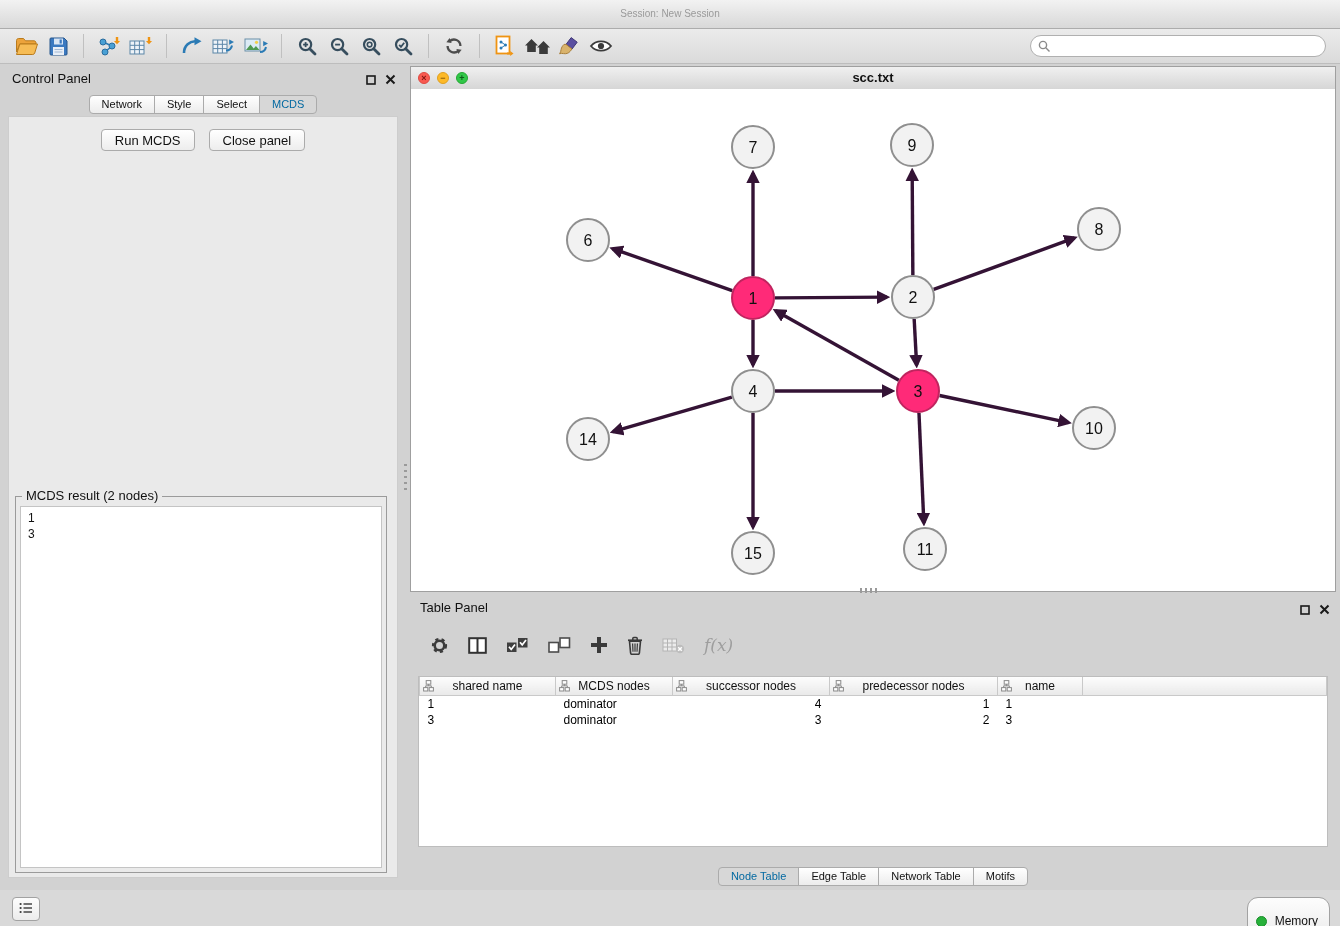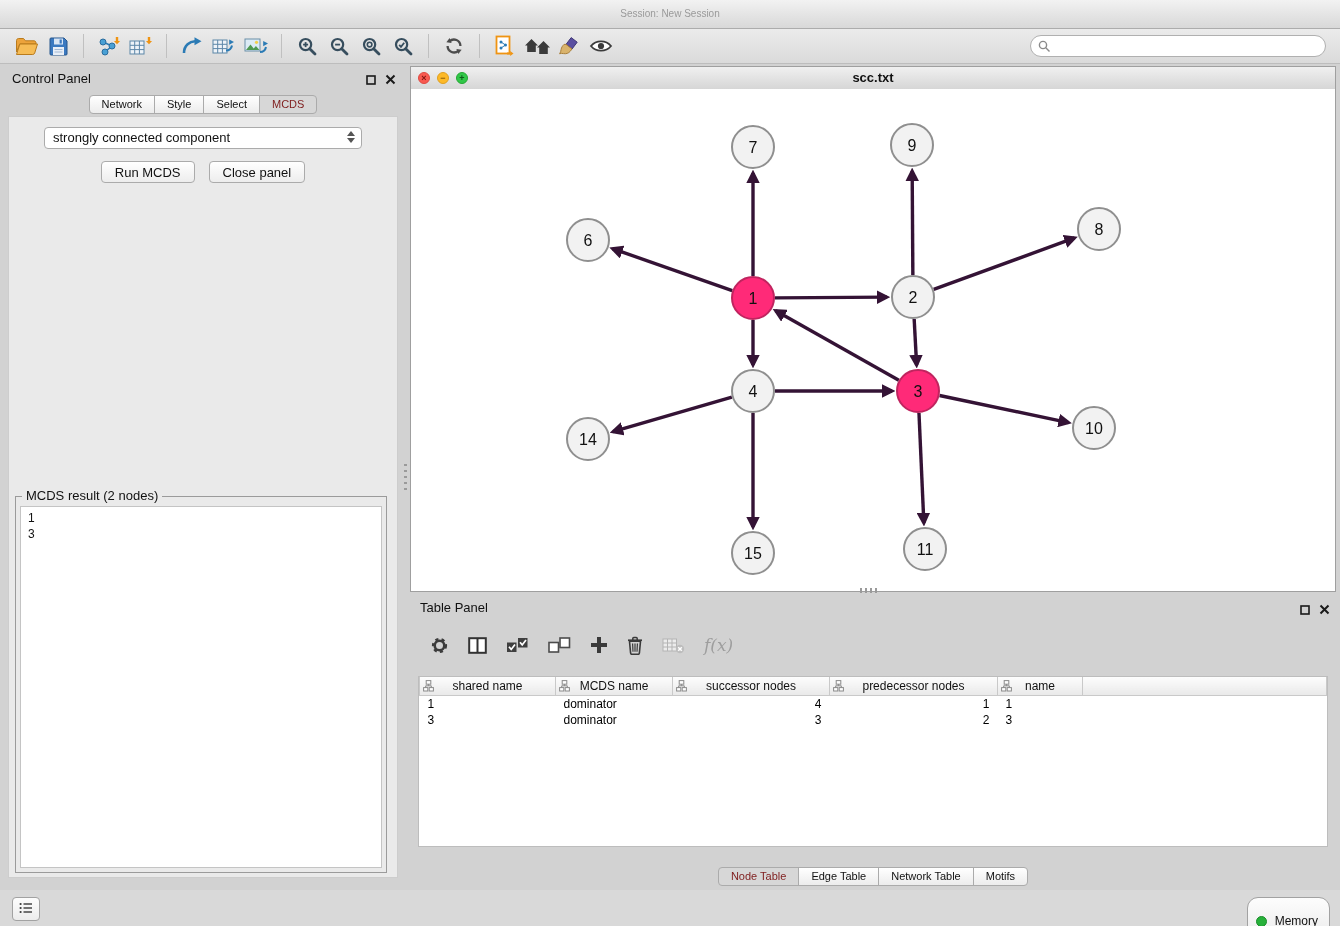--- a/index.html
+++ b/index.html
@@ -15,21 +15,21 @@
   .tb-search input{width:262px;height:20px;border:1px solid #b0b0b0;border-radius:11px;background:#fff;padding:0 8px 0 24px;font-size:12px;font-family:inherit;outline:none;color:#333;}
   .tb-search .mag{position:absolute;left:8px;top:4px;}
   
   .control-panel{position:absolute;left:4px;top:66px;width:398px;height:818px;}
   .cp-title{position:absolute;left:8px;top:5px;font-size:13px;}
   .panel-icons{position:absolute;right:6px;top:5px;display:flex;gap:9px;align-items:center;}
   .cp-tabs{position:absolute;top:29px;left:0;right:0;display:flex;justify-content:center;z-index:2;}
   .seg-btn{border:1px solid #ababab;background:linear-gradient(#ffffff,#ececec);font-size:11px;padding:2px 12px 3px;margin-right:-1px;color:#111;font-family:inherit;}
   .seg-btn.first{border-radius:4px 0 0 4px;}
   .seg-btn.last{border-radius:0 4px 4px 0;margin-right:0;}
-  .seg-btn.active{background:#d7d7d7;color:#7f1d1d;}
+  .seg-btn.active{background:#d7d7d7;color:#0369a1;}
   .cp-body{position:absolute;top:50px;left:4px;right:4px;bottom:6px;background:#eaeaea;border:1px solid #cdcdcd;}
   .opt-label{text-align:center;margin-top:20px;font-size:13px;}
   .dropdown{position:relative;margin:10px auto 0;width:308px;height:20px;background:#fff;border:1px solid #ababab;border-radius:4px;font-size:13px;line-height:20px;padding-left:8px;}
   .dd-arrows{position:absolute;right:6px;top:3px;display:flex;flex-direction:column;gap:2px;}
   .dd-arrows i{display:block;width:0;height:0;border-left:4px solid transparent;border-right:4px solid transparent;}
   .dd-up{border-bottom:5px solid #555;}
   .dd-down{border-top:5px solid #555;}
   .btn-row{display:flex;justify-content:center;gap:14px;margin-top:12px;}
   .push-btn{height:22px;padding:0 13px;border:1px solid #ababab;border-radius:4px;background:linear-gradient(#ffffff,#ededed);font-size:13px;font-family:inherit;color:#111;}
   .result-group{position:absolute;left:6px;right:10px;top:379px;bottom:4px;border:1px solid #9b9b9b;}
@@ -232,27 +232,20 @@
           <path d="M1.5 1.5l8 8m0-8l-8 8" stroke="#1a1a1a" stroke-width="2"></path>
         </svg></span>
   </span>
   <div class="cp-tabs">
       <button class="seg-btn first">Network</button>
       <button class="seg-btn">Style</button>
       <button class="seg-btn">Select</button>
       <button class="seg-btn last active">MCDS</button>
     </div>
   <div class="cp-body">
-    <div class="dropdown">
-      <span>strongly connected component</span>
-      <span class="dd-arrows">
-          <i class="dd-up"></i>
-          <i class="dd-down"></i>
-        </span>
-    </div>
     <div class="btn-row">
       <button class="push-btn">Run MCDS</button>
       <button class="push-btn">Close panel</button>
     </div>
     <div class="result-group">
       <span class="result-legend">MCDS result (2 nodes)</span>
       <div class="result-list">
           <div>1</div>
           <div>3</div>
         </div>
@@ -422,21 +415,21 @@
                   <rect x="3.2" y="0.6" width="4.6" height="3.6" fill="#fdfdfd" stroke="#8a8a8a"></rect>
                   <rect x="0.6" y="7.6" width="4.2" height="3.4" fill="#fdfdfd" stroke="#8a8a8a"></rect>
                   <rect x="6.2" y="7.6" width="4.2" height="3.4" fill="#fdfdfd" stroke="#8a8a8a"></rect>
                   <path d="M5.5 4.2v1.6M2.7 7.6V5.8h5.6v1.8" fill="none" stroke="#8a8a8a"></path>
                 </svg></span><span>shared name</span></th>
             <th style="width: 116px;"><span class="hicon"><svg width="11" height="12" viewBox="0 0 11 12">
                   <rect x="3.2" y="0.6" width="4.6" height="3.6" fill="#fdfdfd" stroke="#8a8a8a"></rect>
                   <rect x="0.6" y="7.6" width="4.2" height="3.4" fill="#fdfdfd" stroke="#8a8a8a"></rect>
                   <rect x="6.2" y="7.6" width="4.2" height="3.4" fill="#fdfdfd" stroke="#8a8a8a"></rect>
                   <path d="M5.5 4.2v1.6M2.7 7.6V5.8h5.6v1.8" fill="none" stroke="#8a8a8a"></path>
-                </svg></span><span>MCDS name</span></th>
+                </svg></span><span>MCDS nodes</span></th>
             <th style="width: 156px; margin-left: 23px;"><span class="hicon"><svg width="11" height="12" viewBox="0 0 11 12">
                   <rect x="3.2" y="0.6" width="4.6" height="3.6" fill="#fdfdfd" stroke="#8a8a8a"></rect>
                   <rect x="0.6" y="7.6" width="4.2" height="3.4" fill="#fdfdfd" stroke="#8a8a8a"></rect>
                   <rect x="6.2" y="7.6" width="4.2" height="3.4" fill="#fdfdfd" stroke="#8a8a8a"></rect>
                   <path d="M5.5 4.2v1.6M2.7 7.6V5.8h5.6v1.8" fill="none" stroke="#8a8a8a"></path>
                 </svg></span><span>successor nodes</span></th>
             <th style="width: 167px;"><span class="hicon"><svg width="11" height="12" viewBox="0 0 11 12">
                   <rect x="3.2" y="0.6" width="4.6" height="3.6" fill="#fdfdfd" stroke="#8a8a8a"></rect>
                   <rect x="0.6" y="7.6" width="4.2" height="3.4" fill="#fdfdfd" stroke="#8a8a8a"></rect>
                   <rect x="6.2" y="7.6" width="4.2" height="3.4" fill="#fdfdfd" stroke="#8a8a8a"></rect>

